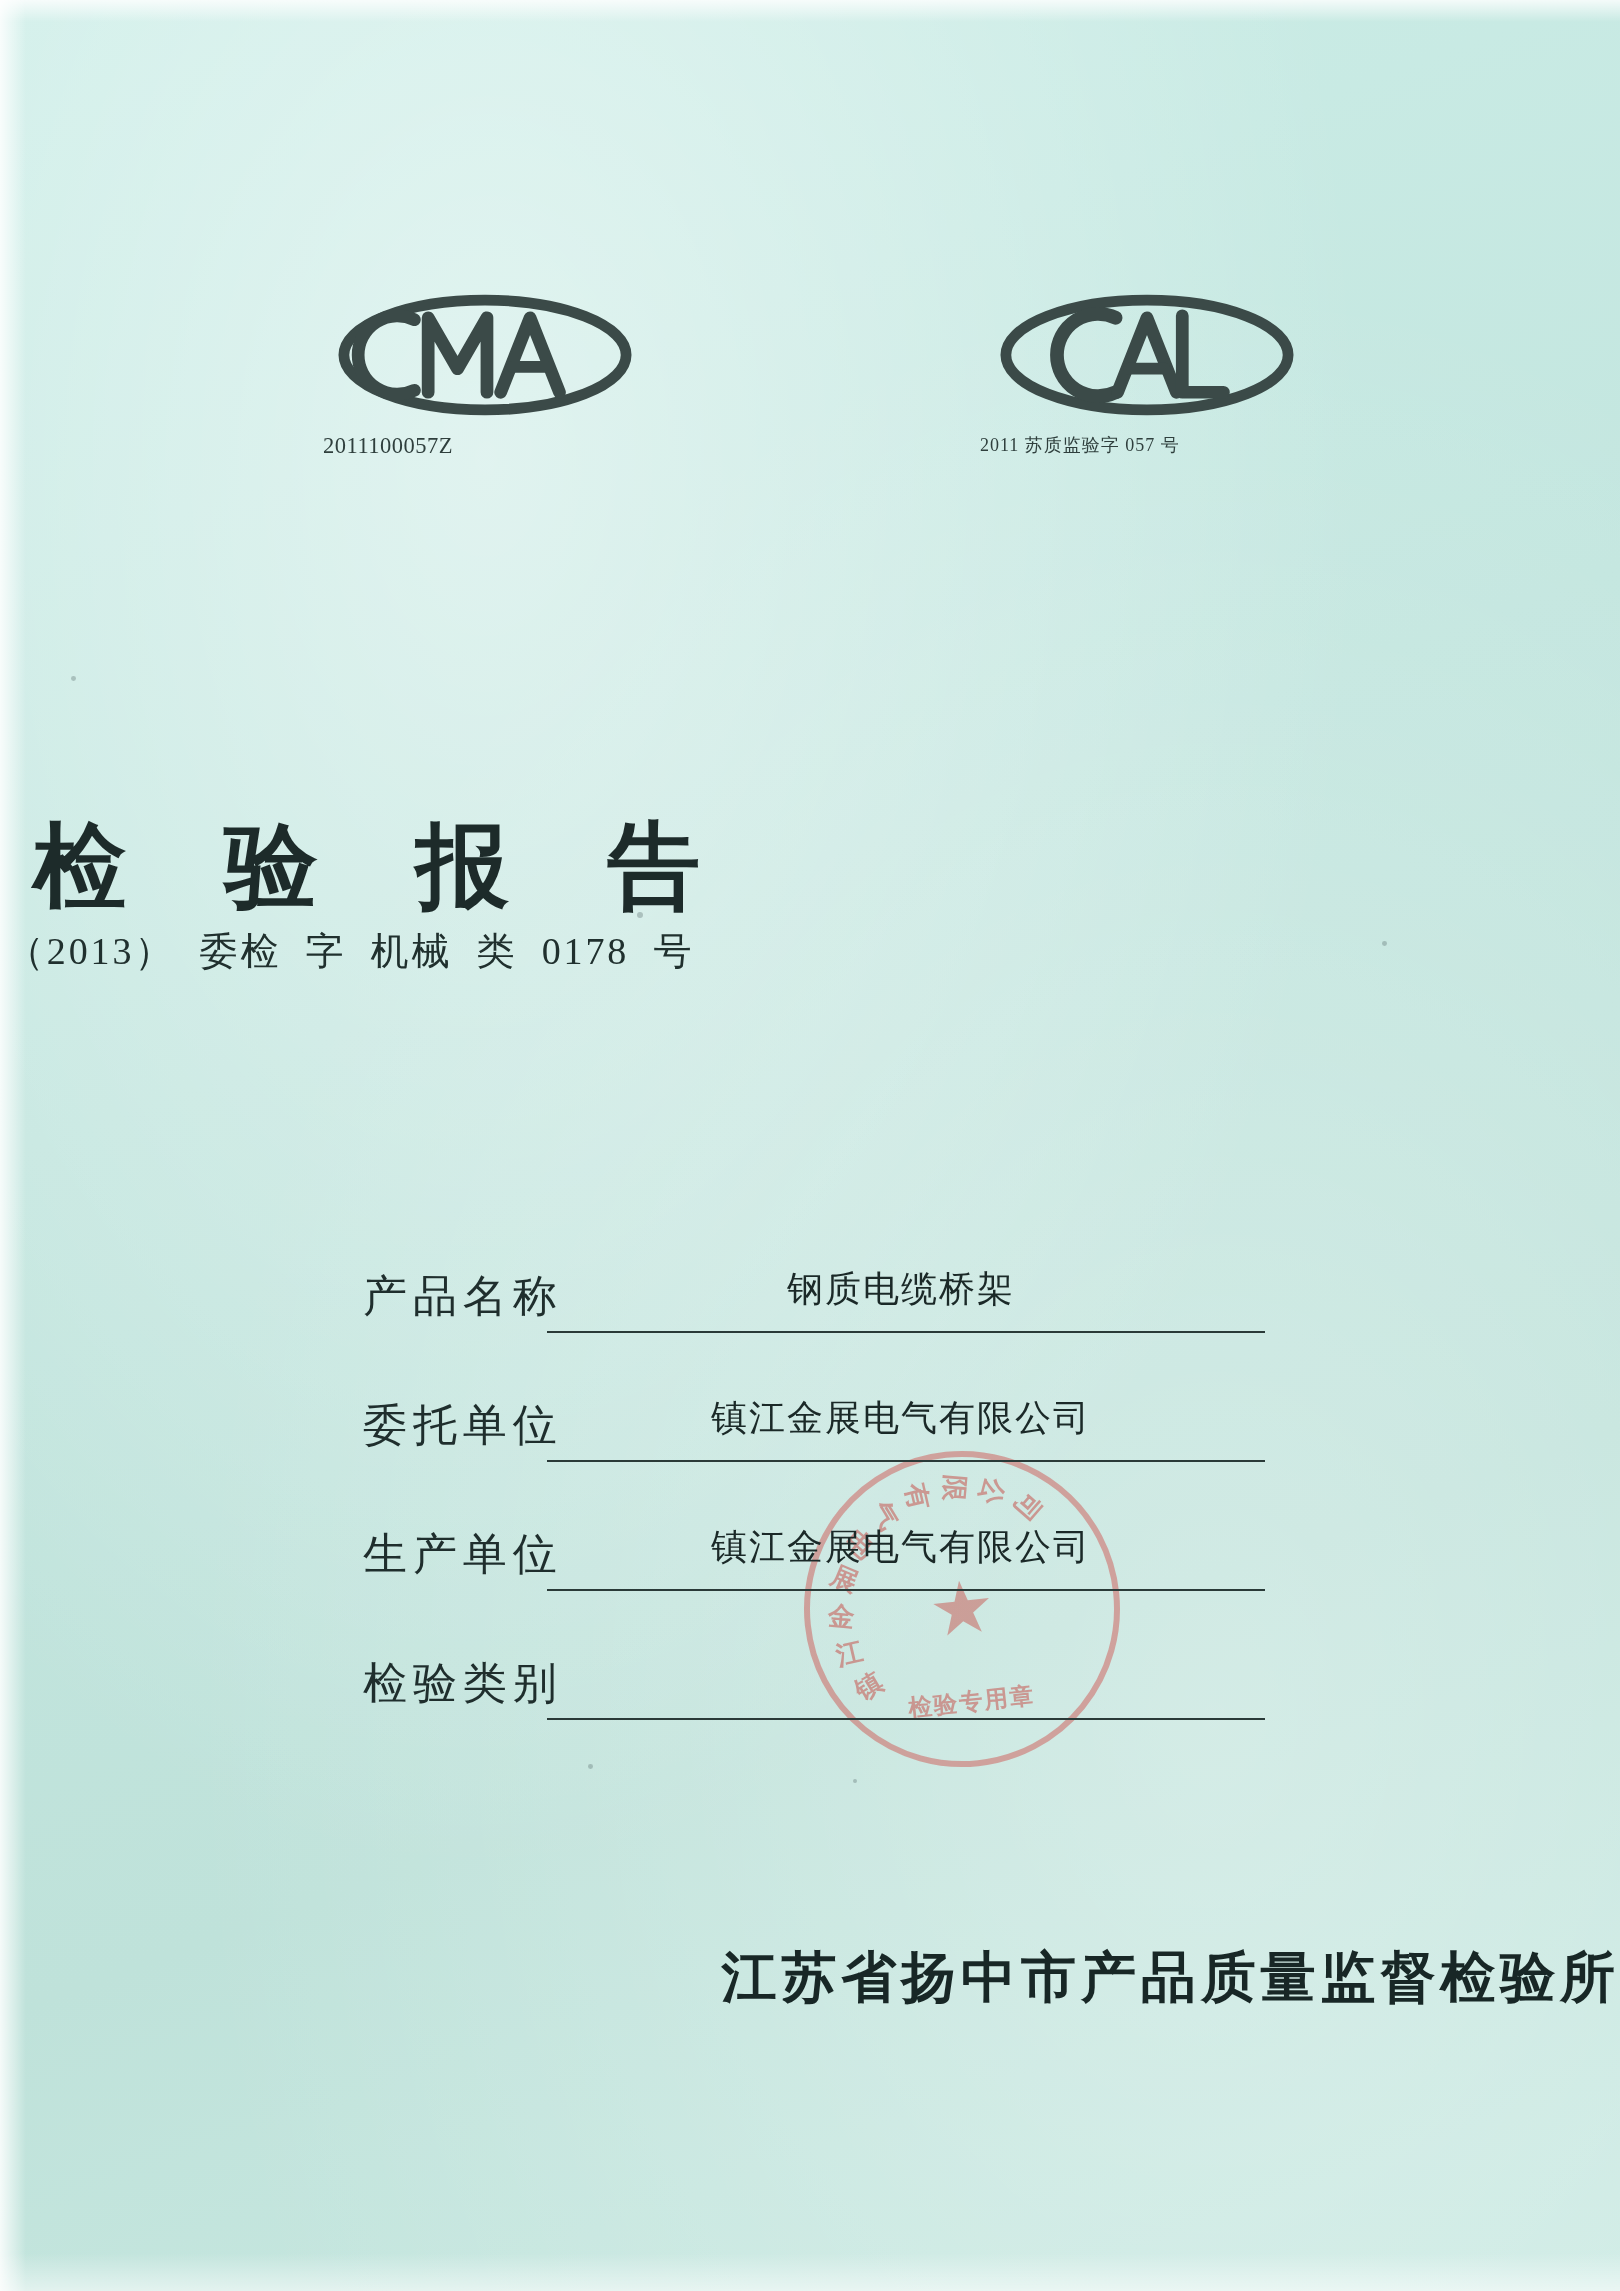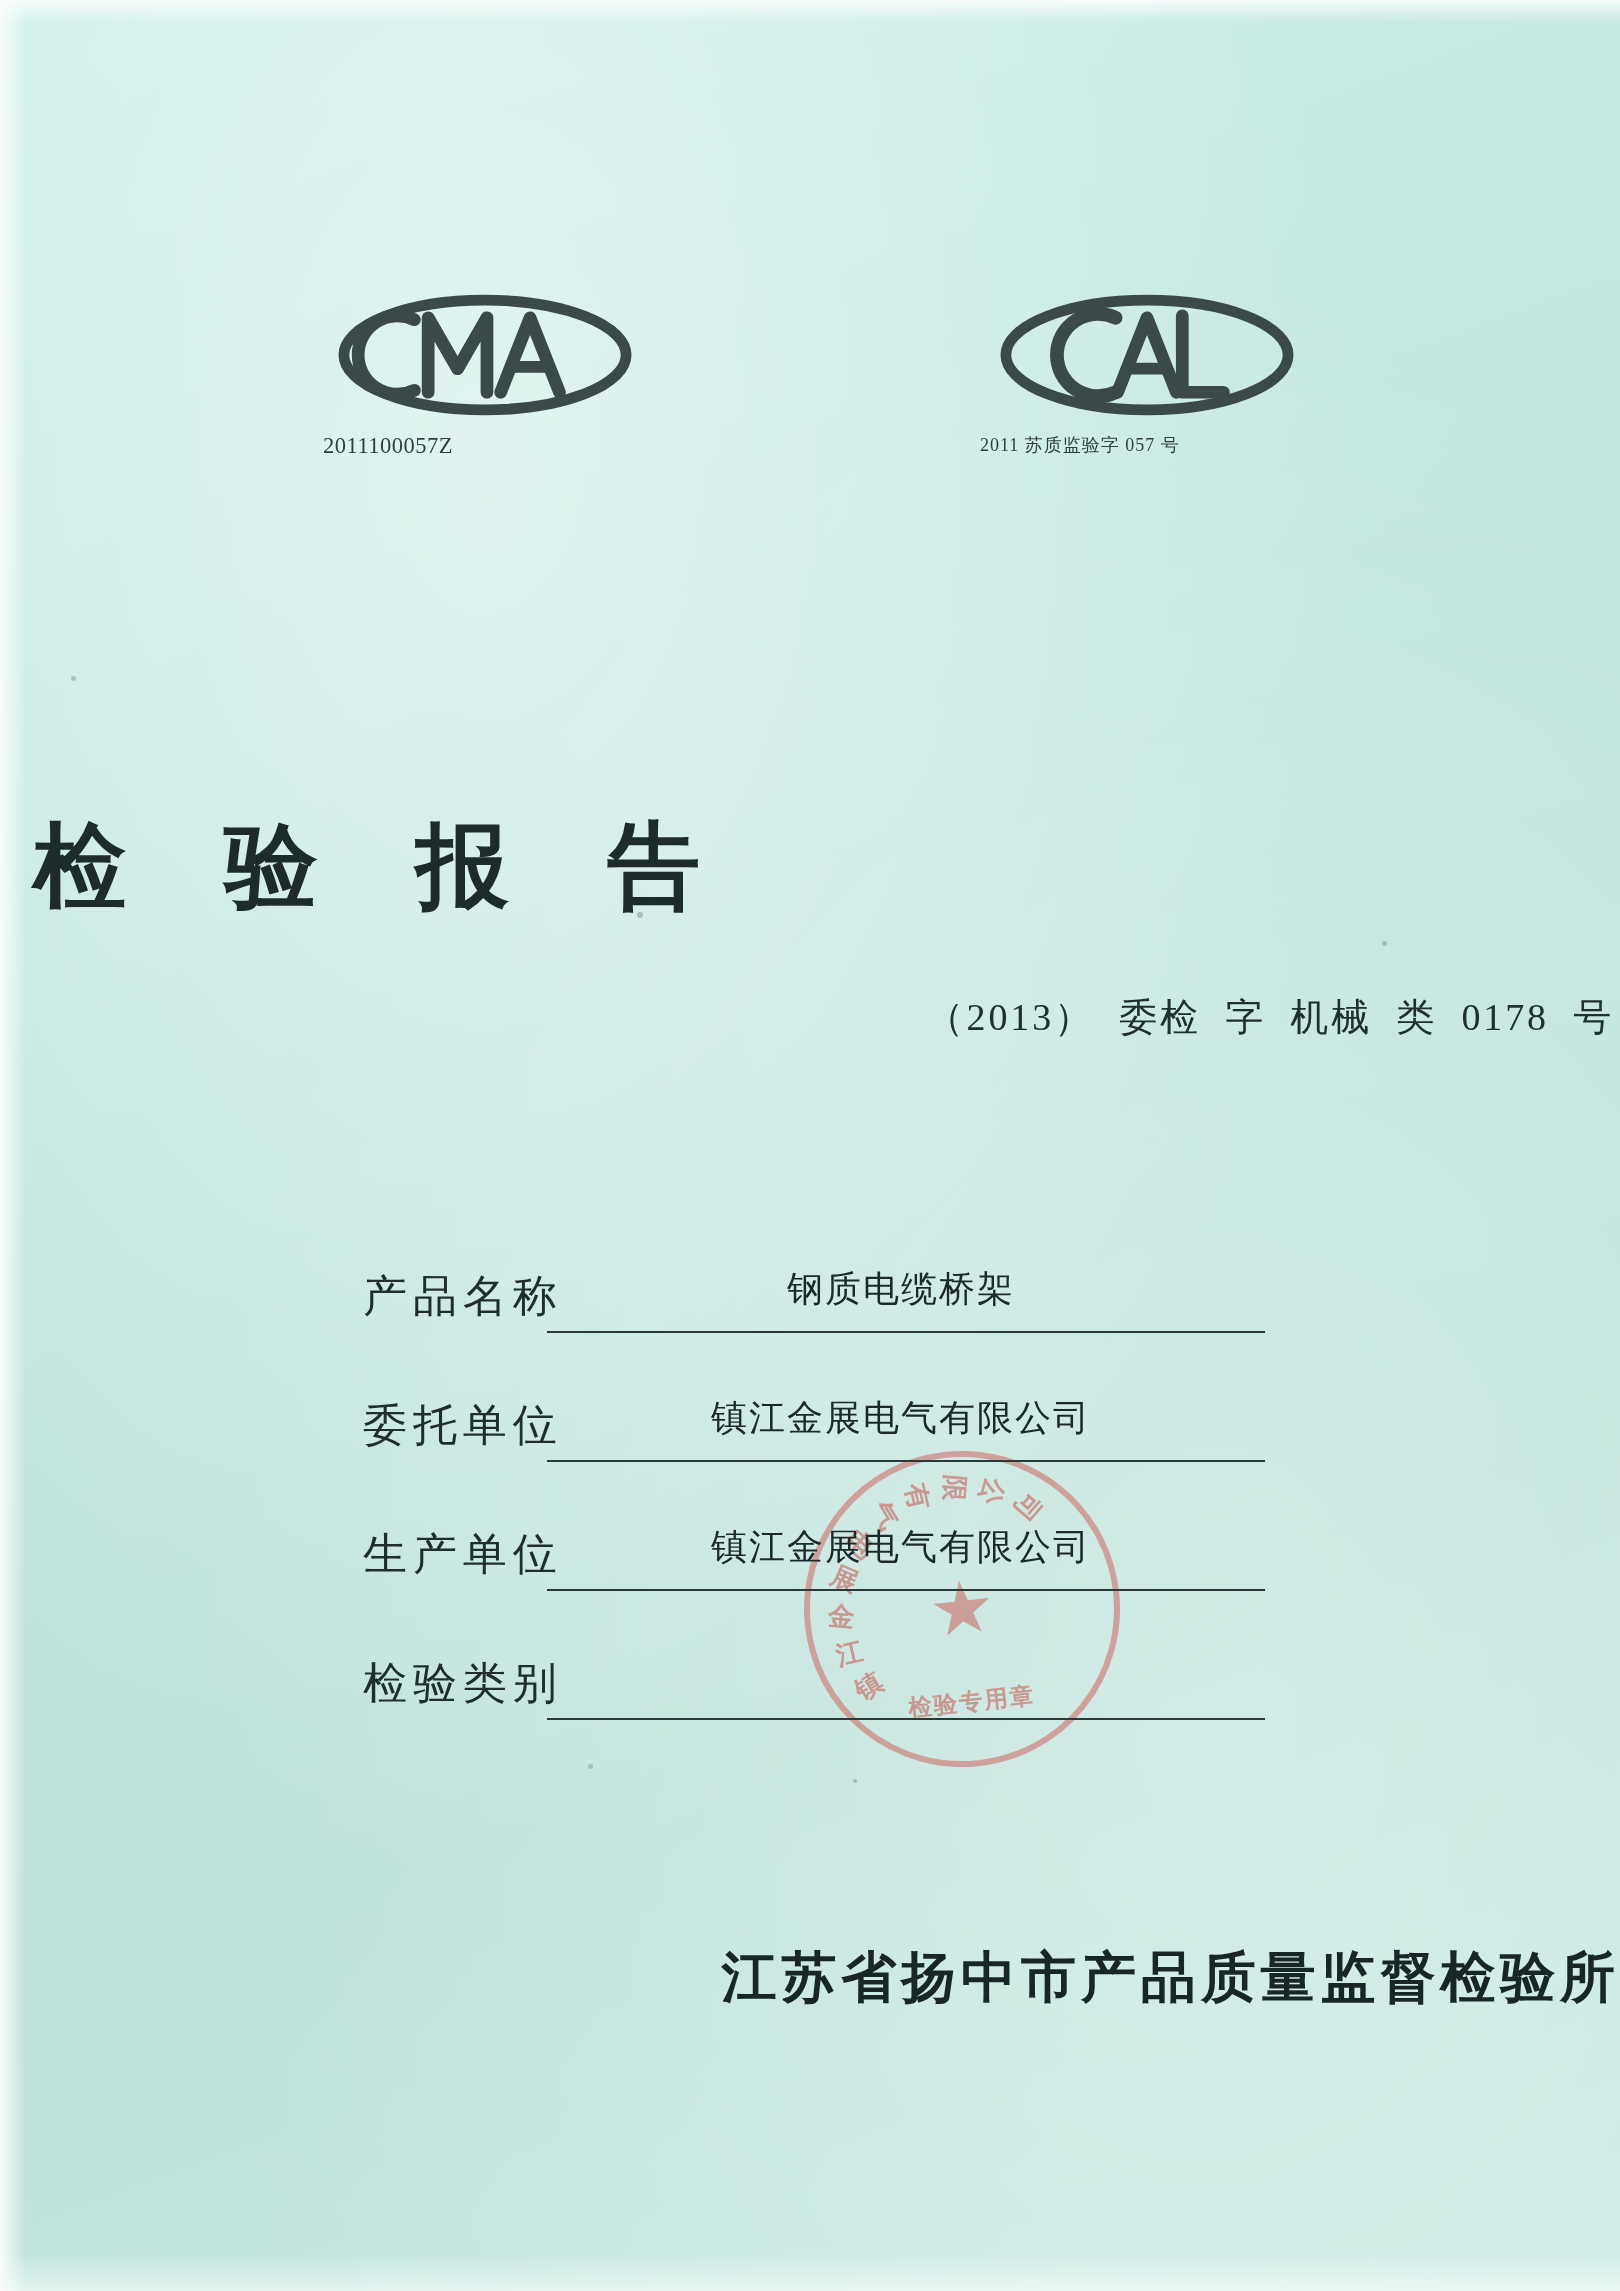--- a/index.html
+++ b/index.html
@@ -83,24 +83,24 @@
     width: 100%;
     font-size: 93px;
     font-weight: 700;
     letter-spacing: 33px;
     text-indent: 33px;
     color: #1d2b2a;
     font-family: "DejaVu Serif", "Liberation Serif", serif;
   }
   .subtitle {
     position: absolute;
-    top: 992px;
+    top: 926px;
     left: 0;
     width: 100%;
-    text-align: right;
+    text-align: left;
     font-size: 38px;
     letter-spacing: 2.9px;
     color: #20302e;
   }
   .subtitle span { margin: 0 5.9px; }
 
   
   .fields {
     position: absolute;
     top: 1255px;

